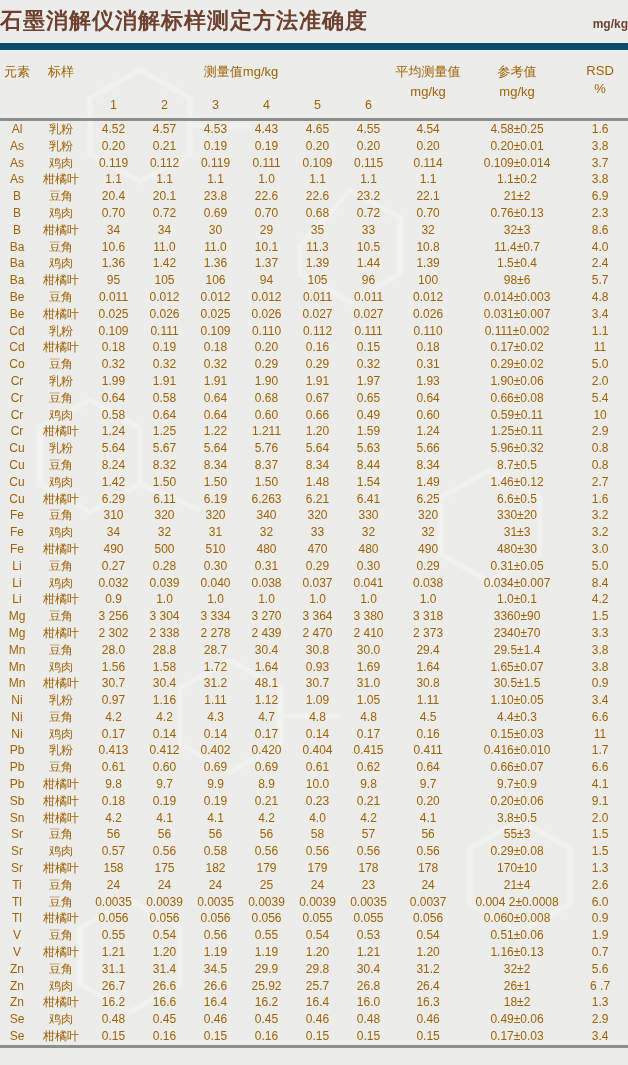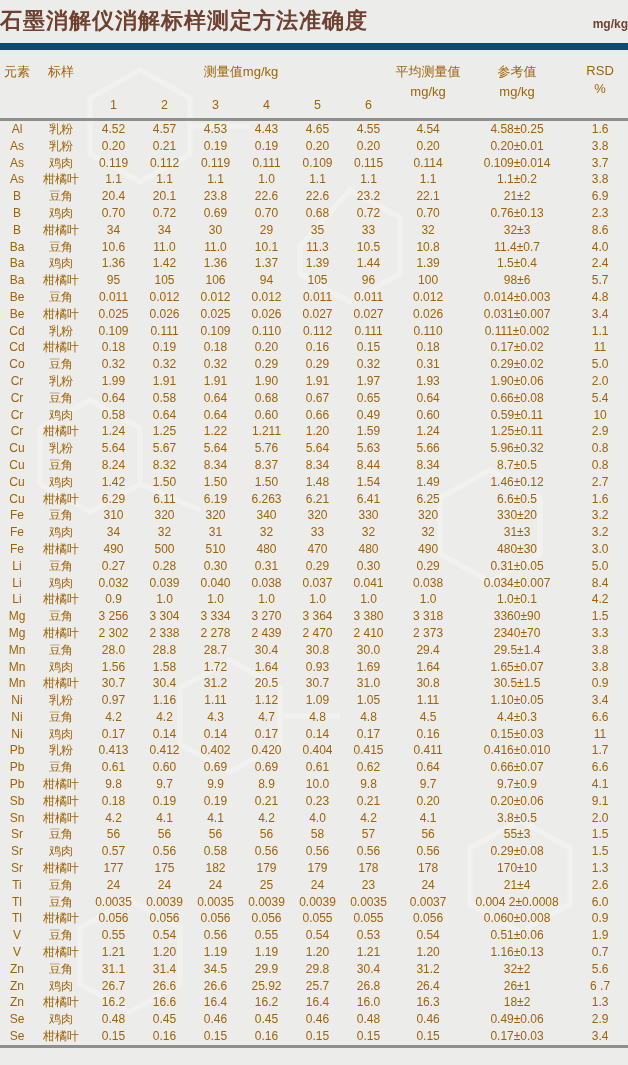--- a/index.html
+++ b/index.html
@@ -539,21 +539,21 @@
           <td>1.64</td>
           <td>1.65±0.07</td>
           <td>3.8</td>
         </tr>
         <tr>
           <td>Mn</td>
           <td>柑橘叶</td>
           <td>30.7</td>
           <td>30.4</td>
           <td>31.2</td>
-          <td>20.5</td>
+          <td>48.1</td>
           <td>30.7</td>
           <td>31.0</td>
           <td>30.8</td>
           <td>30.5±1.5</td>
           <td>0.9</td>
         </tr>
         <tr>
           <td>Ni</td>
           <td>乳粉</td>
           <td>0.97</td>
@@ -679,21 +679,21 @@
           <td>0.56</td>
           <td>0.56</td>
           <td>0.56</td>
           <td>0.56</td>
           <td>0.29±0.08</td>
           <td>1.5</td>
         </tr>
         <tr>
           <td>Sr</td>
           <td>柑橘叶</td>
-          <td>177</td>
+          <td>158</td>
           <td>175</td>
           <td>182</td>
           <td>179</td>
           <td>179</td>
           <td>178</td>
           <td>178</td>
           <td>170±10</td>
           <td>1.3</td>
         </tr>
         <tr>

